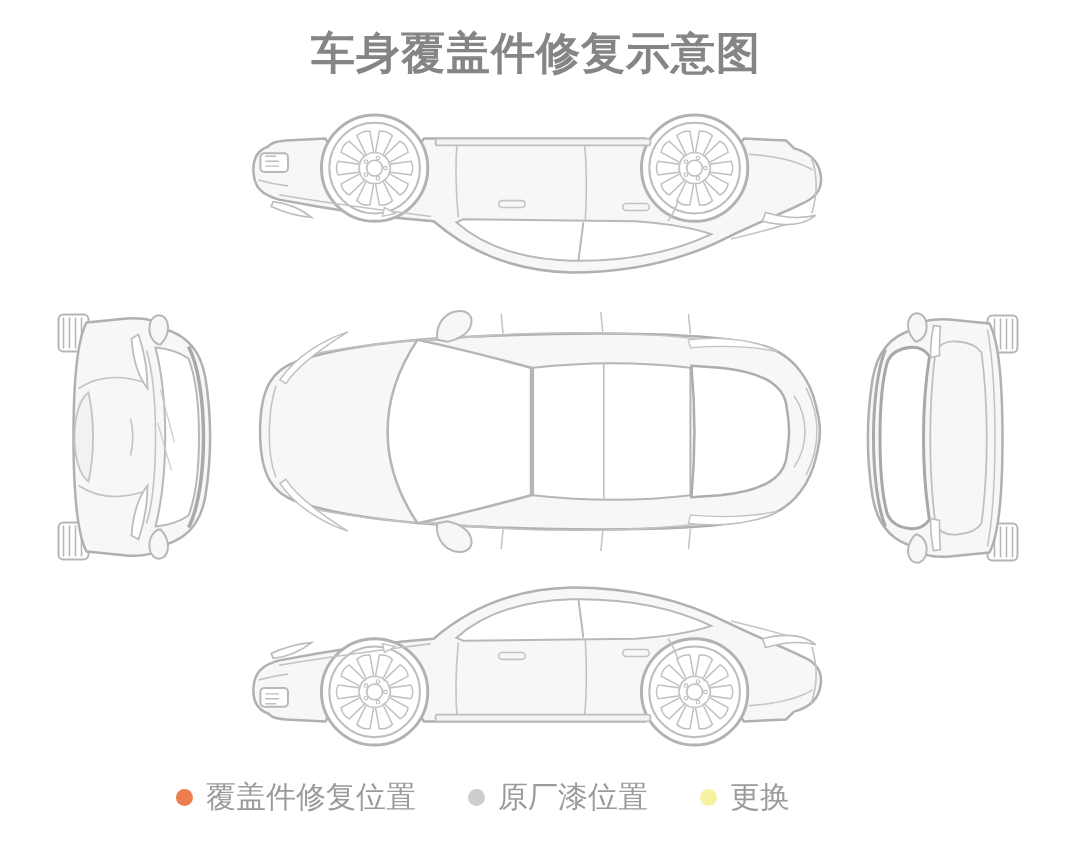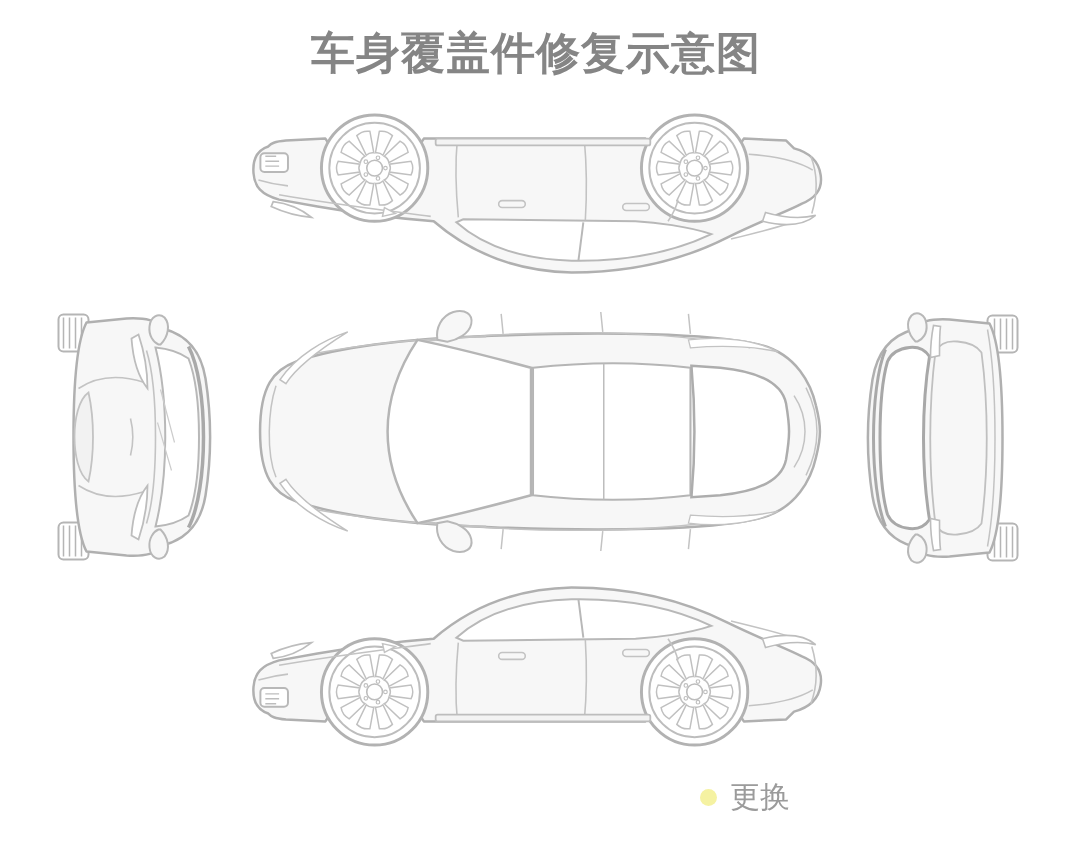--- a/index.html
+++ b/index.html
@@ -174,18 +174,26 @@
       <use href="#car-rear"></use>
     </svg>
   </div>
 
   <div class="carbox" style="left:246px;top:556px;">
     <svg width="592" height="192" viewBox="0 0 600 195">
       <use href="#car-side"></use>
     </svg>
   </div>
 
+  <div class="legend-item" id="li-0">
+    <span class="legend-dot" style="background-color: rgb(237, 125, 78);"></span>
+    <span class="legend-label">覆盖件修复位置</span>
+  </div>
+  <div class="legend-item" id="li-1">
+    <span class="legend-dot" style="background-color: rgb(205, 205, 205);"></span>
+    <span class="legend-label">原厂漆位置</span>
+  </div>
   <div class="legend-item" id="li-2">
     <span class="legend-dot" style="background-color: rgb(245, 242, 162);"></span>
     <span class="legend-label">更换</span>
   </div>
 
 </div>
 
 </body></html>

